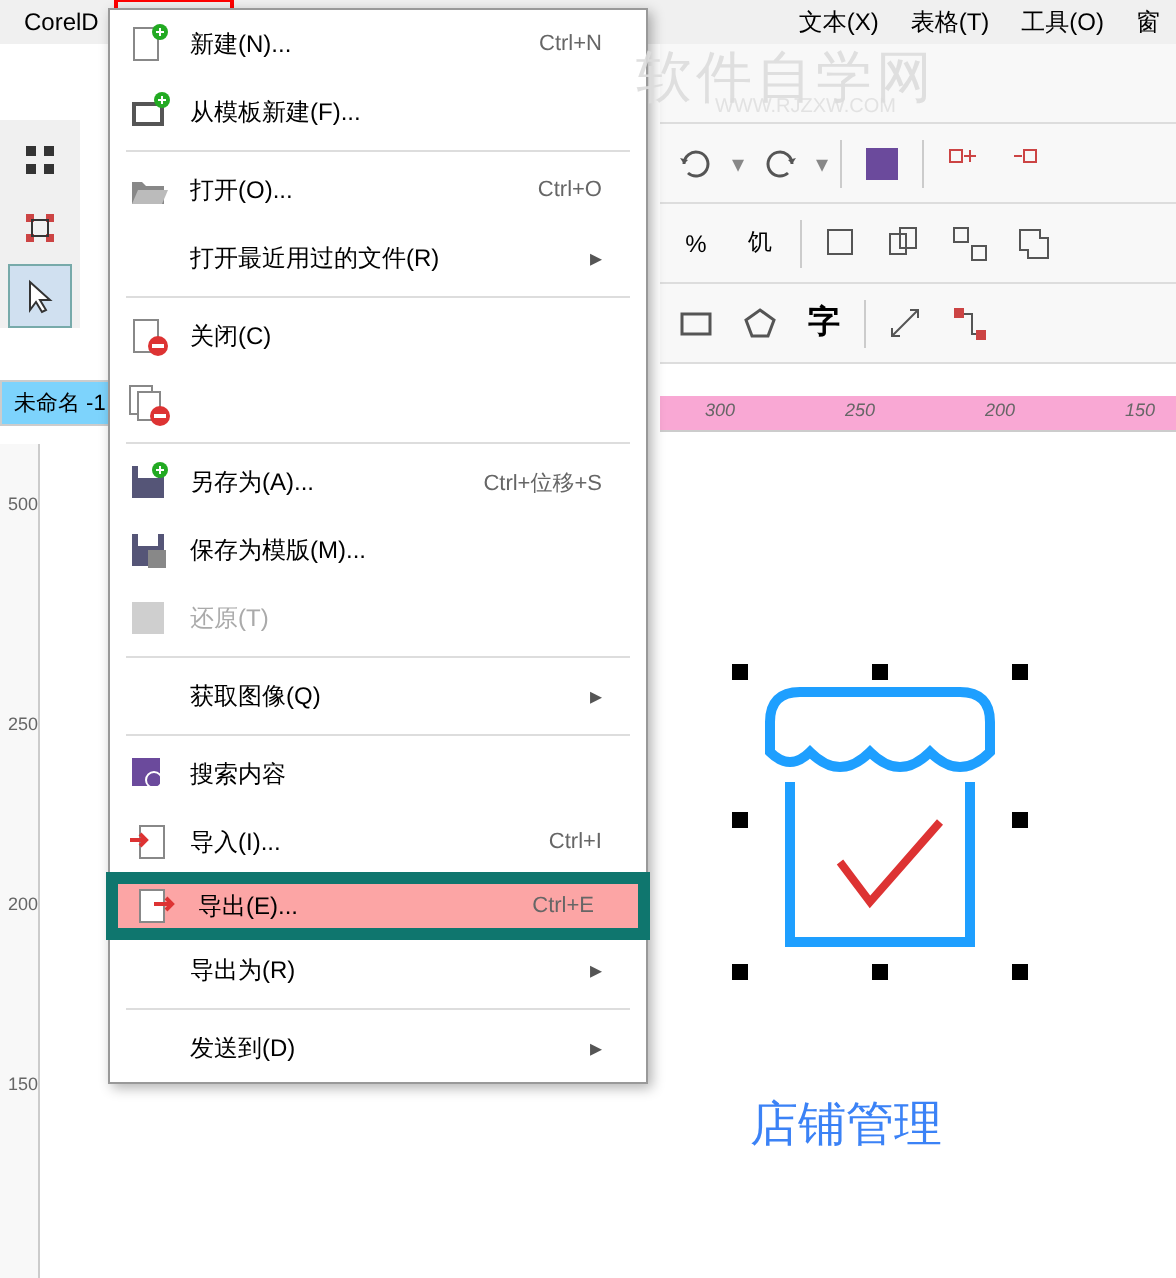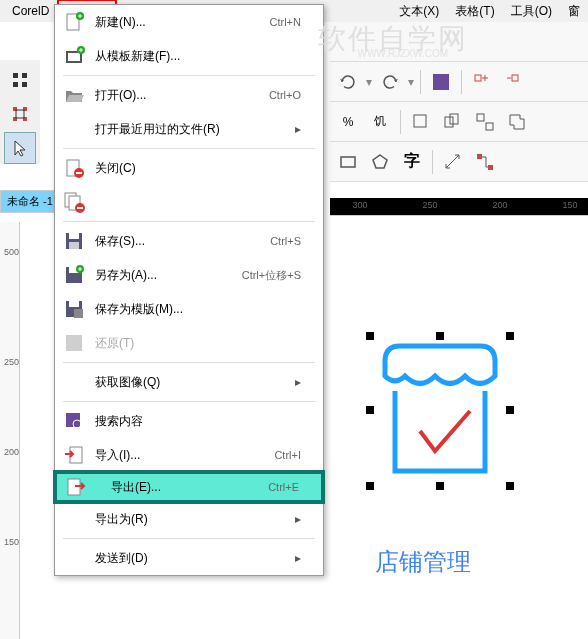--- a/index.html
+++ b/index.html
@@ -9,25 +9,25 @@
 .menubar-item.highlighted { border: 2px solid red; }
 .toolbar-row { height: 40px; background: #f8f8f8; border-bottom: 1px solid #ddd; display: flex; align-items: center; padding: 0 4px; gap: 4px; }
 .toolbar-btn { width: 28px; height: 28px; display: flex; align-items: center; justify-content: center; }
 .toolbar-sep { width: 1px; height: 24px; background: #ccc; margin: 0 2px; }
 .left-toolbox { position: absolute; left: 0; top: 60px; width: 40px; background: #f0f0f0; display: flex; flex-direction: column; align-items: center; padding-top: 4px; gap: 2px; }
 .tool-btn { width: 32px; height: 32px; display: flex; align-items: center; justify-content: center; border: 1px solid transparent; }
 .tool-btn.active { background: #d0e0f0; border: 1px solid #7aa; }
 .doc-tab { position: absolute; left: 0; top: 190px; background: #7dd3fc; padding: 3px 6px; font-size: 11px; border: 1px solid #ccc; }
 .ruler-v { position: absolute; left: 0; top: 210px; width: 20px; bottom: 0; background: #f8f8f8; border-right: 1px solid #ccc; margin-top: 12px; }
 .ruler-v .tick { position: absolute; right: 0; font-size: 9px; color: #666; transform: translateY(-50%); }
-.ruler-h { position: absolute; left: 330px; right: 0; top: 198px; height: 18px; background: #000000; border-bottom: 1px solid #ccc; }
+.ruler-h { position: absolute; left: 330px; right: 0; top: 198px; height: 18px; background: #f9a8d4; border-bottom: 1px solid #ccc; font-style: italic; }
 .ruler-h .tick { position: absolute; top: 2px; font-size: 9px; color: #666; transform: translateX(-50%); }
 .dropdown { position: absolute; left: 54px; top: 4px; width: 270px; background: #fff; border: 1px solid #999; box-shadow: 2px 2px 6px rgba(0,0,0,.3); z-index: 100; }
 .menu-item { display: flex; align-items: center; height: 34px; padding: 0 22px 0 4px; position: relative; }
-.menu-item.highlighted { background: #5eead4; border: 4px solid #0f766e; margin: -2px; z-index: 1; gap: 14px; }
+.menu-item.highlighted { background: #fca5a5; border: 6px solid #0f766e; margin: -2px; z-index: 1; }
 .menu-item.disabled { color: #aaa; }
 .menu-icon { width: 30px; height: 28px; display: flex; align-items: center; justify-content: center; margin-right: 6px; }
 .menu-label { flex: 1; }
 .menu-shortcut { color: #666; font-size: 11px; }
 .menu-arrow { margin-left: 6px; color: #555; }
 .menu-sep { height: 1px; background: #ddd; margin: 2px 8px; }
 .canvas { position: absolute; left: 330px; top: 216px; right: 0; bottom: 0; background: #fff; }
 .shop-icon { position: absolute; left: 40px; top: 120px; width: 140px; height: 150px; }
 .sel-handle { position: absolute; width: 8px; height: 8px; background: #000; }
 .shop-label { position: absolute; left: 45px; top: 330px; color: #3b82f6; font-size: 24px; font-weight: 500; }
@@ -250,31 +250,20 @@
           <path d="M14 17h6" stroke="#fff" stroke-width="2"></path>
         </svg>
       </div>
   </div>
   <div class="menu-sep"></div>
   <div class="menu-item">
     <div class="menu-icon">
         <svg width="22" height="22">
           <rect x="3" y="3" width="16" height="16" fill="#557"></rect>
           <rect x="6" y="3" width="10" height="6" fill="#fff"></rect>
-          <rect x="6" y="12" width="10" height="7" fill="#ccd"></rect>
-        </svg>
-      </div>
-    <span class="menu-label">保存(S)...</span>
-    <span class="menu-shortcut">Ctrl+S</span>
-  </div>
-  <div class="menu-item">
-    <div class="menu-icon">
-        <svg width="22" height="22">
-          <rect x="3" y="3" width="16" height="16" fill="#557"></rect>
-          <rect x="6" y="3" width="10" height="6" fill="#fff"></rect>
           <circle cx="17" cy="5" r="4" fill="#2a2"></circle>
           <path d="M17 3v4M15 5h4" stroke="#fff"></path>
         </svg>
       </div>
     <span class="menu-label">另存为(A)...</span>
     <span class="menu-shortcut">Ctrl+位移+S</span>
   </div>
   <div class="menu-item">
     <div class="menu-icon">
         <svg width="22" height="22">

